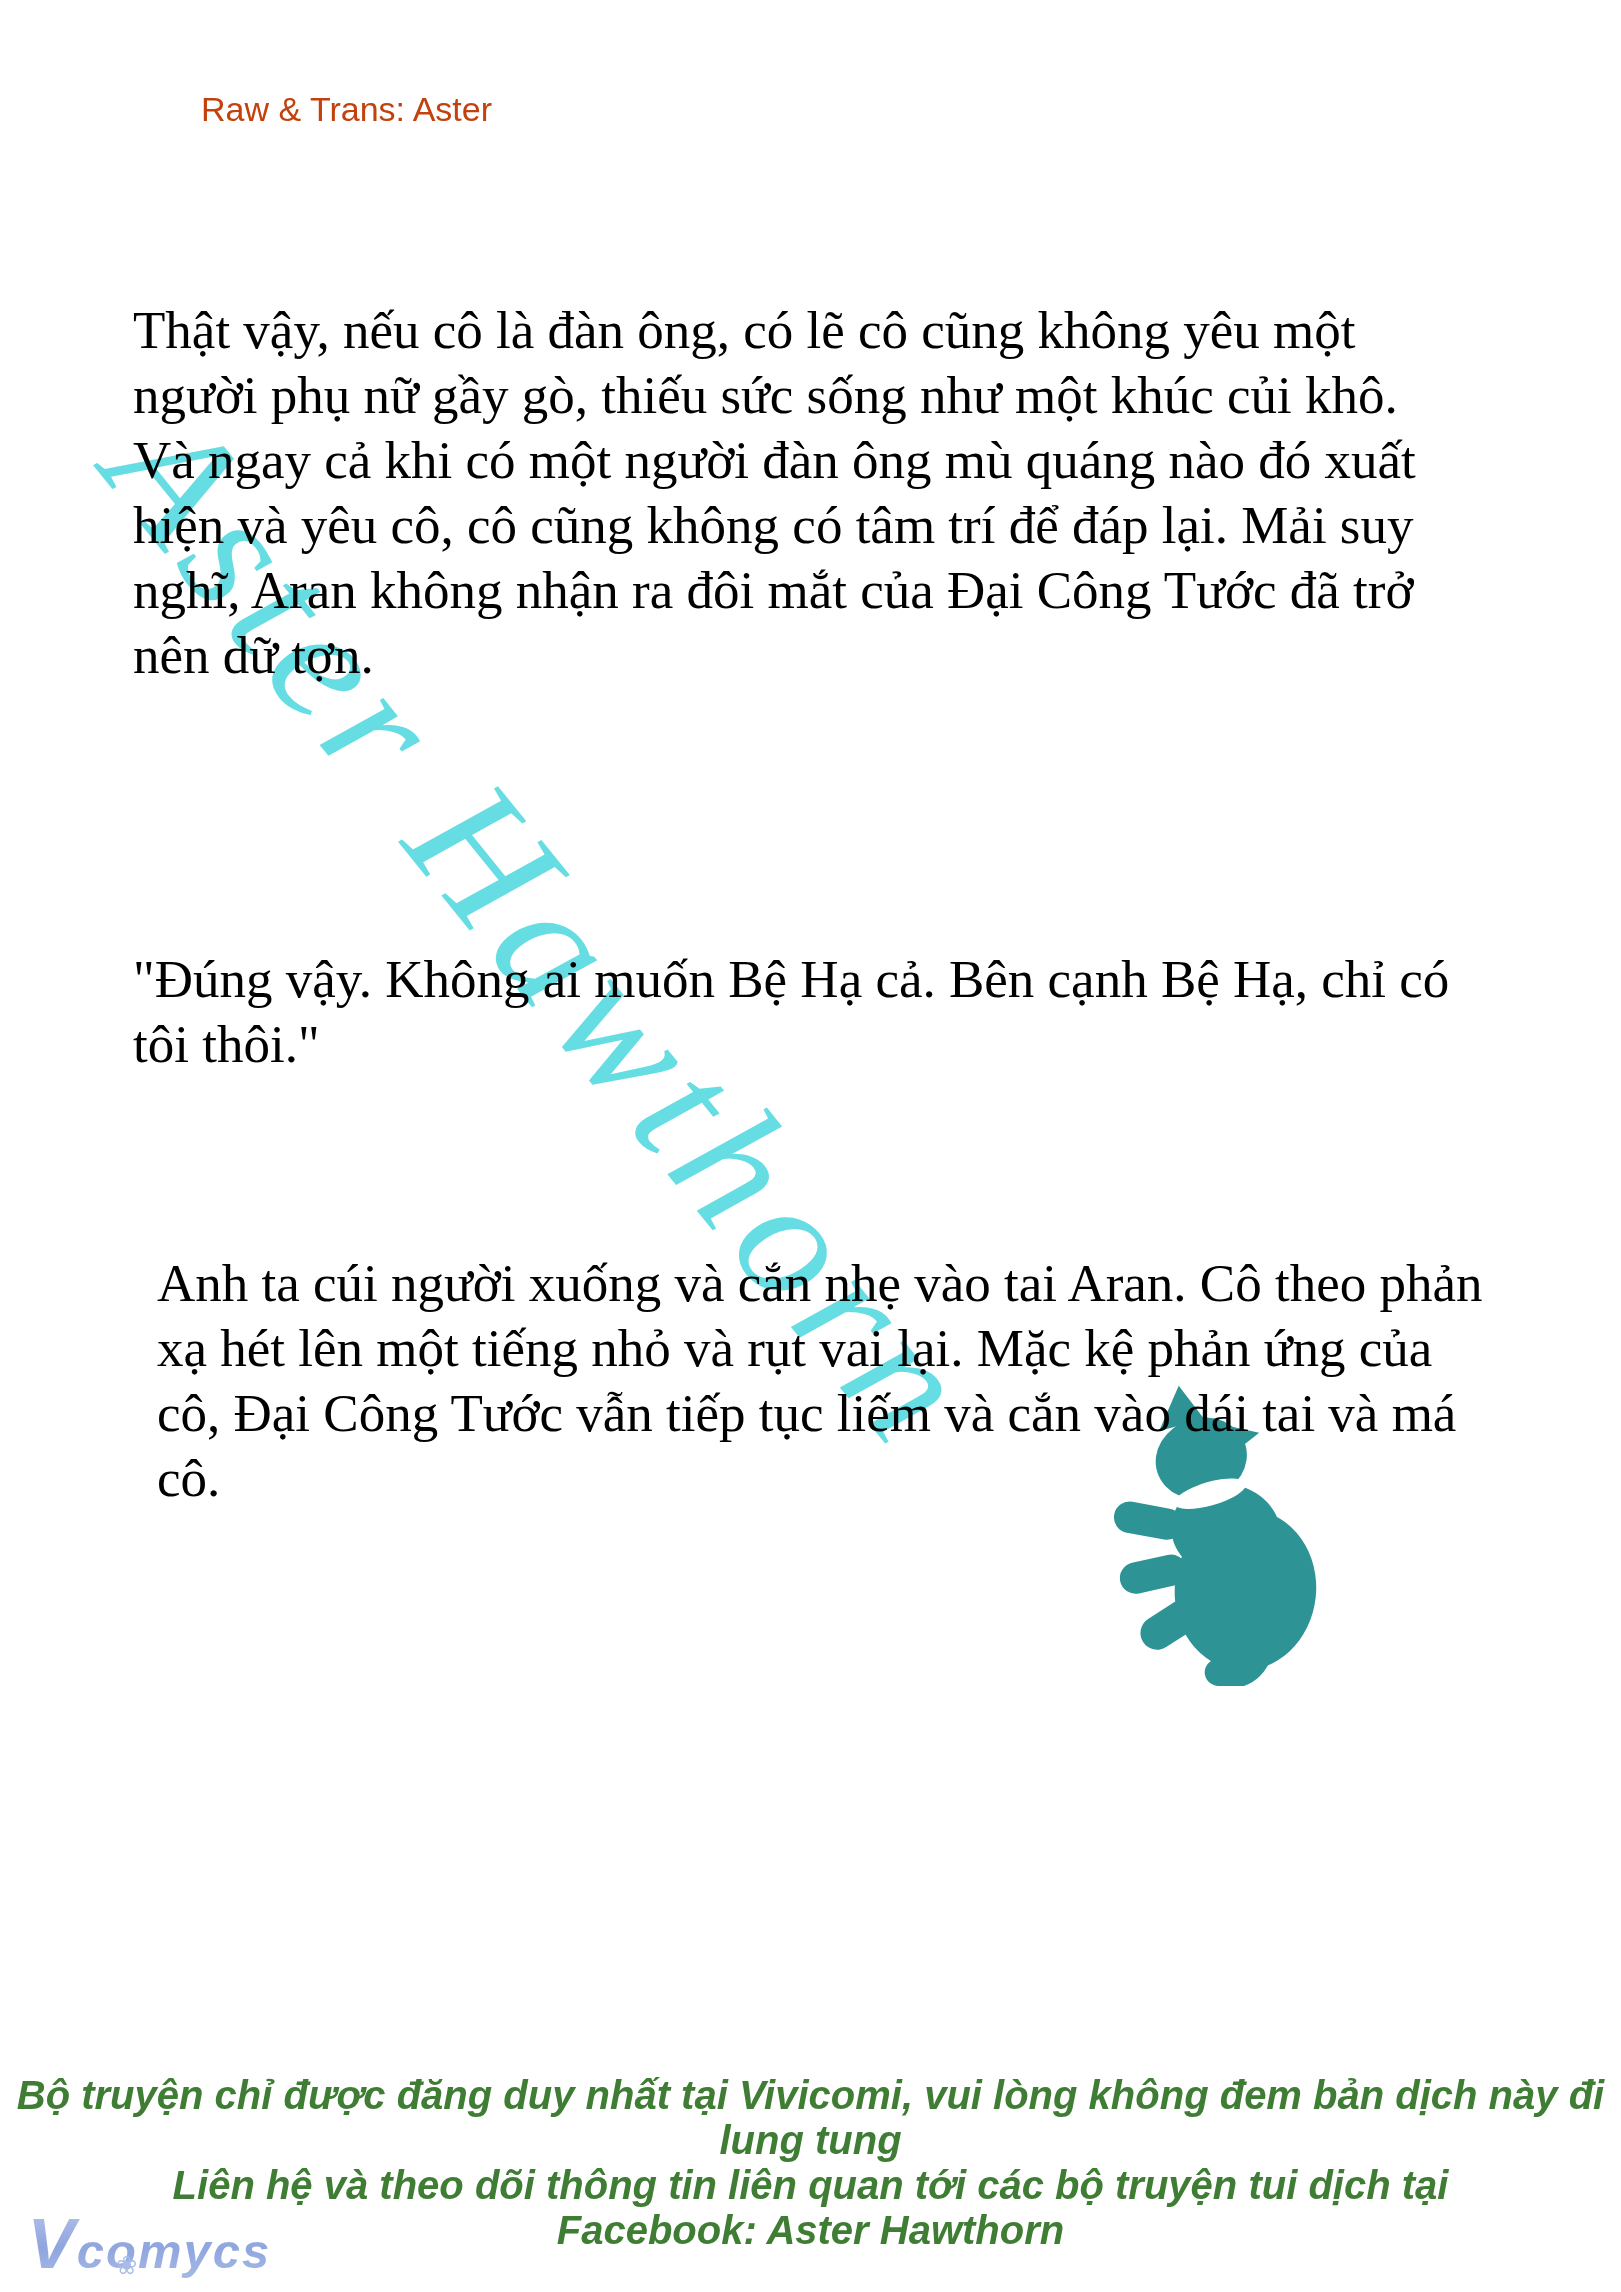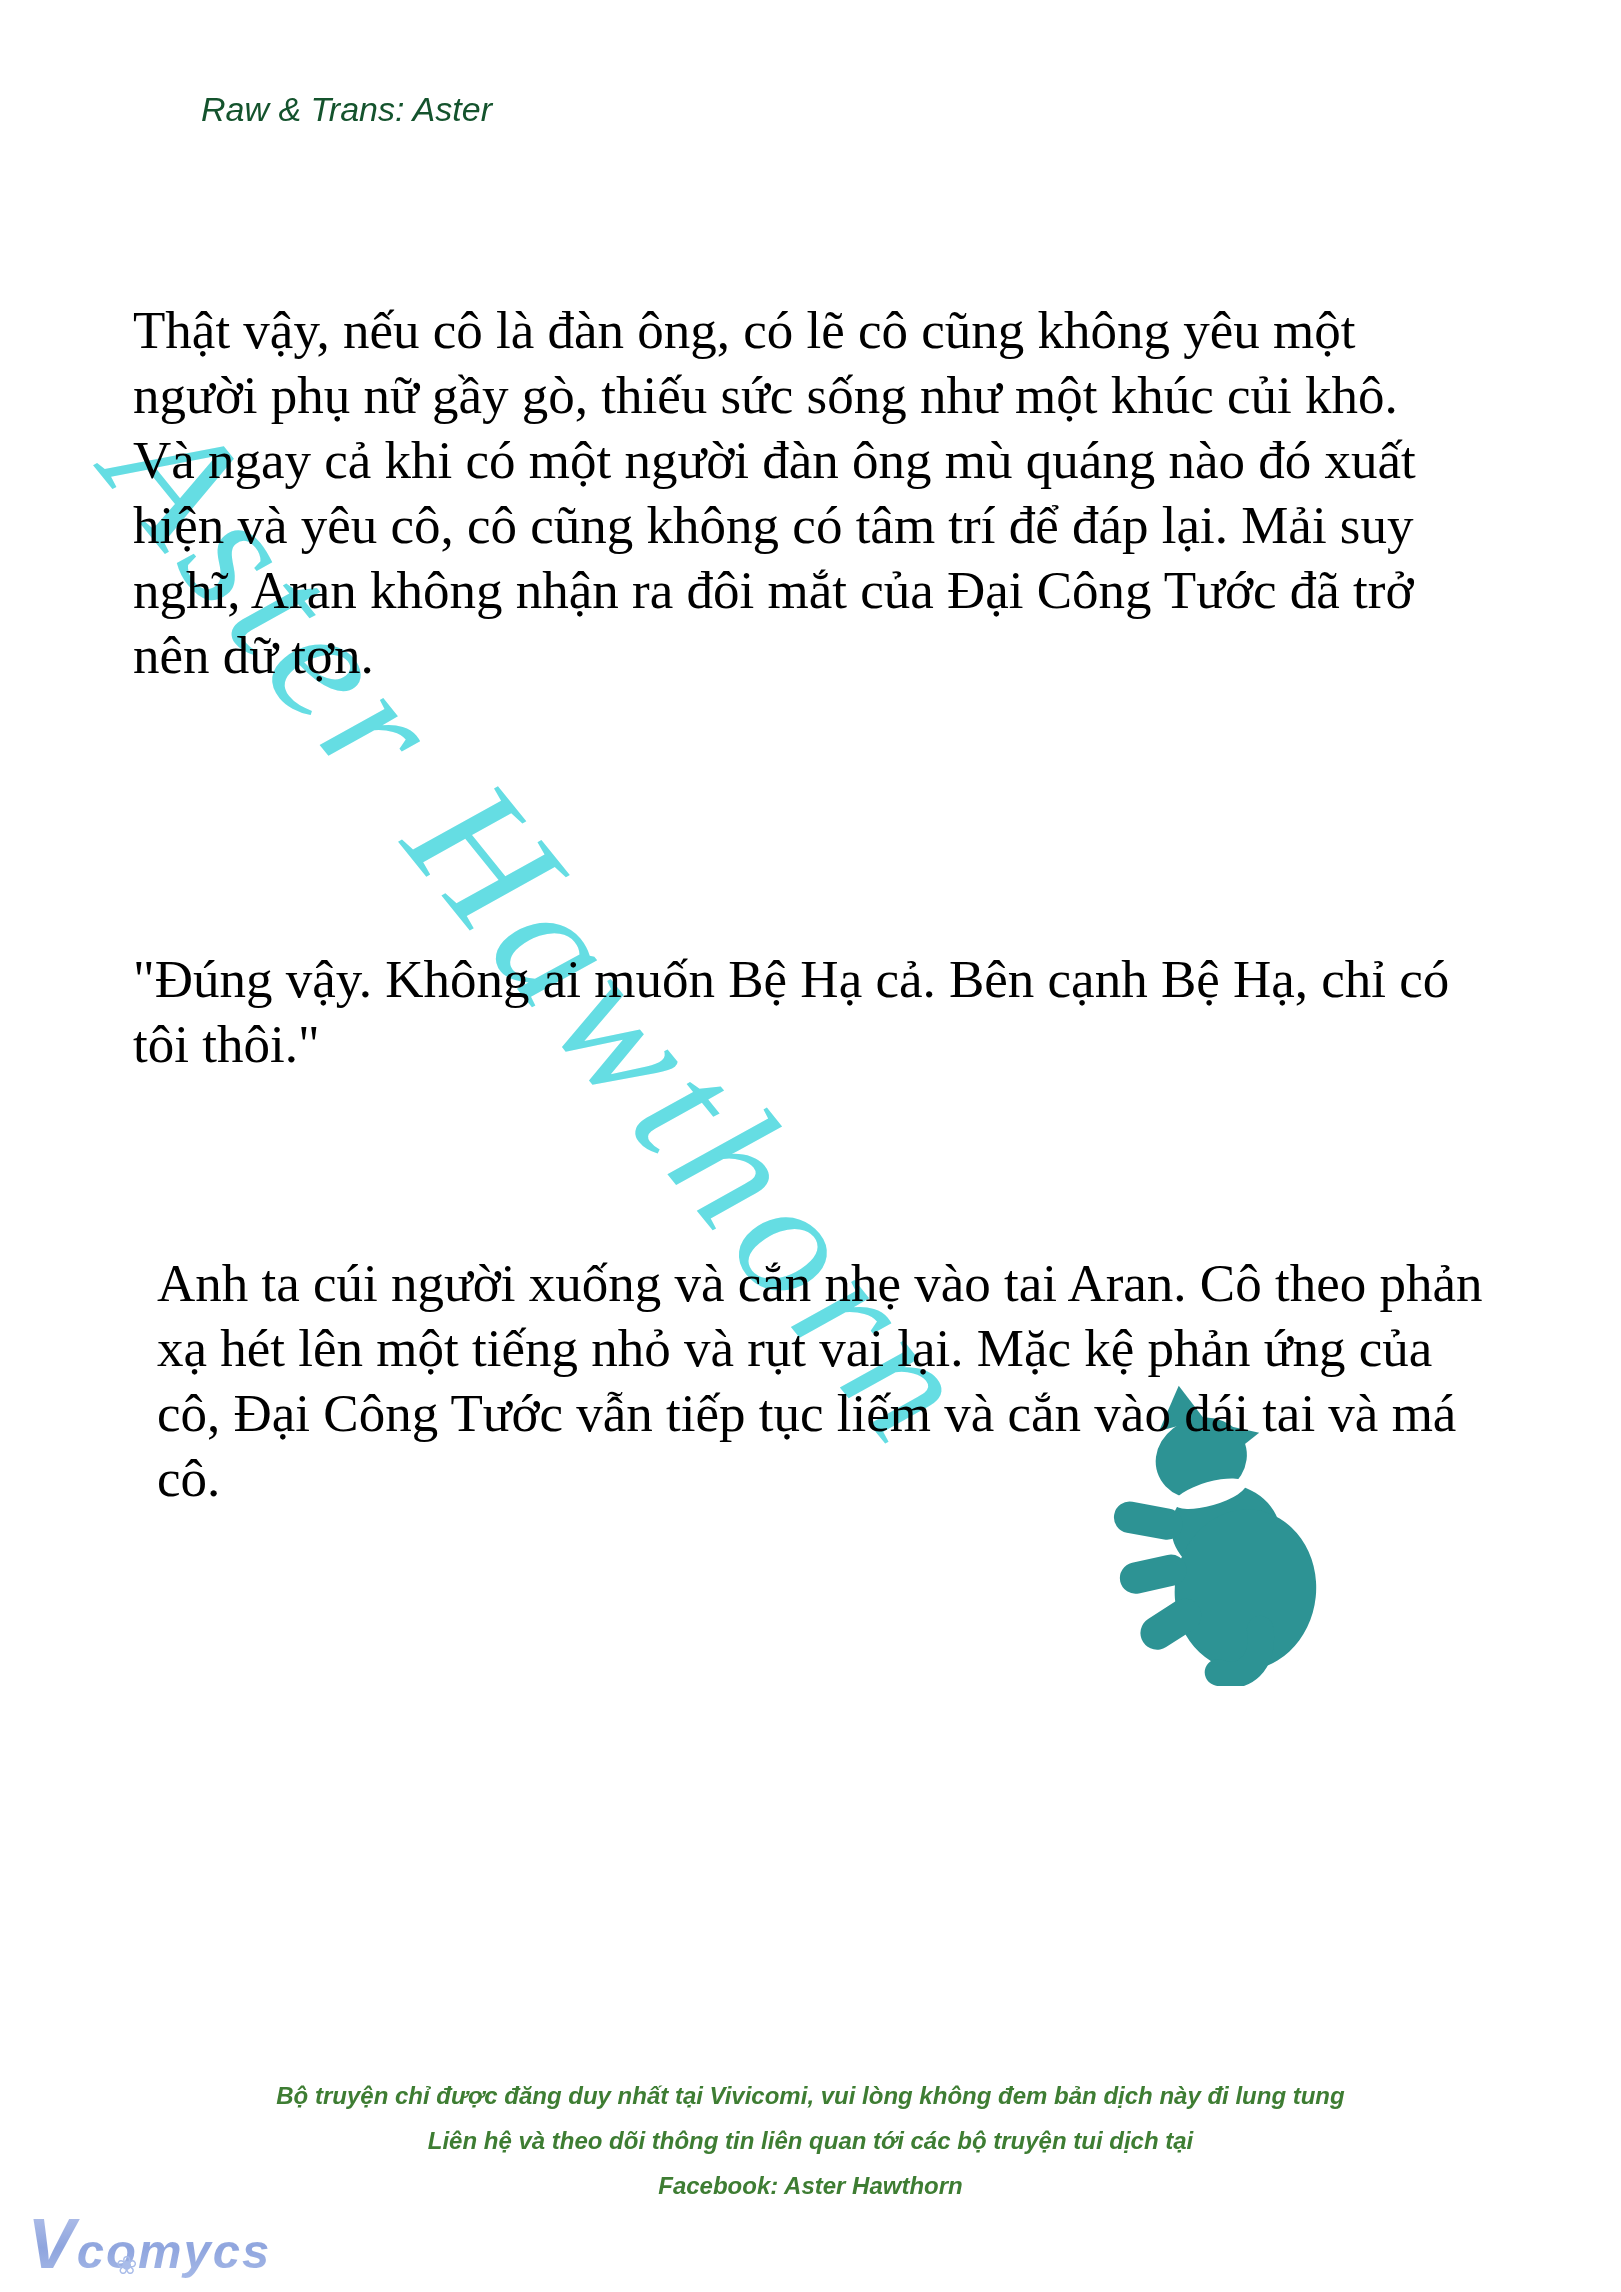--- a/index.html
+++ b/index.html
@@ -6,23 +6,22 @@
   .page{
     position:relative;
     width:1621px;height:2293px;
     background:#ffffff;
     overflow:hidden;
     font-family:"Liberation Serif", serif;
   }
   .header{
     position:absolute;left:201px;top:90px;
     font-family:"Liberation Sans", sans-serif;
-    font-size:34px;color:#14532d;
+    font-size:34px;color:#c2410c;
     white-space:pre;
-    font-style:italic;
   }
   .watermark{
     position:absolute;left:211px;top:382px;
     font-family:"Liberation Serif", serif;
     font-style:italic;
     font-size:172px;line-height:1;
     letter-spacing:11.8px;
     color:#65dde3;
     transform:rotate(51deg);
     transform-origin:0 0;
@@ -43,21 +42,21 @@
   }
   .p1{top:298px;}
   .p2{top:947px;}
   .p3{top:1251px;margin-left:24px;}
   .p4{top:1729px;}
   .footer{
     position:absolute;left:0;top:2073px;width:1621px;
     text-align:center;
     font-family:"Liberation Sans", sans-serif;
     font-weight:bold;font-style:italic;
-    font-size:24px;line-height:45px;
+    font-size:40px;line-height:45px;
     color:#3e7d33;
     white-space:pre-line;
     z-index:3;
   }
   .logo{
     position:absolute;left:27.4px;top:2203px;
     font-family:"Liberation Sans", sans-serif;
     font-weight:bold;font-style:italic;
     font-size:49px;letter-spacing:2px;
     background:linear-gradient(180deg,#b9c6ec 0%,#8fa5de 55%,#a9bce9 100%);

